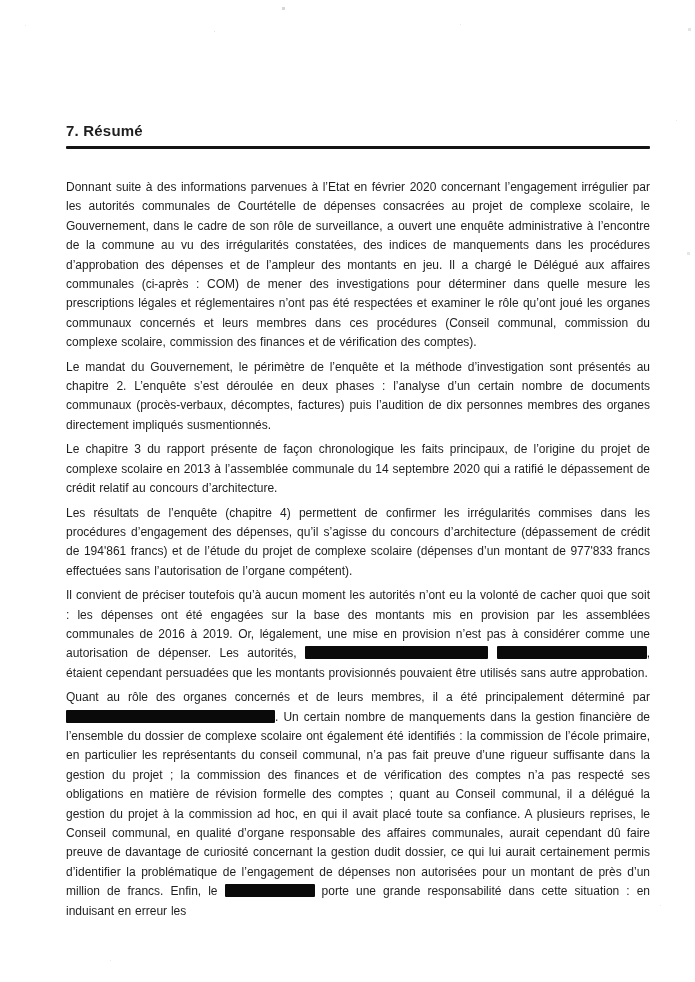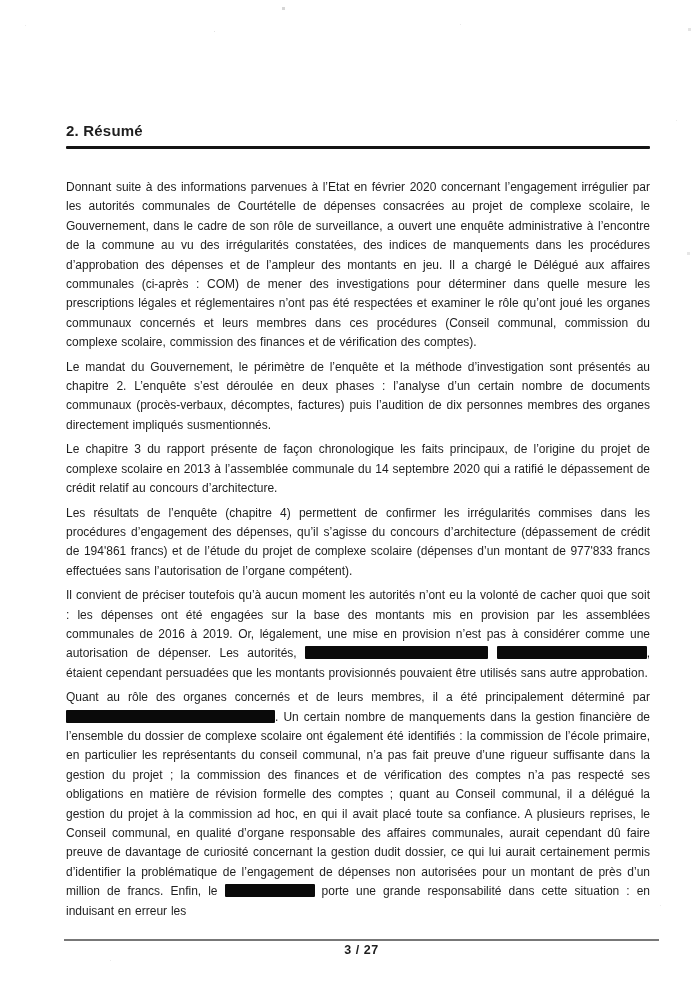--- a/index.html
+++ b/index.html
@@ -92,29 +92,25 @@
       660px 905px 0 0 rgba(150,150,150,.18);
   }
 </style>
 </head>
 <body>
 
 <div class="page">
   <div class="scan-noise"></div>
 
   <div class="content">
-    <h1>2. Résumé</h1>
+    <h1>7. Résumé</h1>
     <div class="heading-rule"></div>
     <div id="paragraphs">
         <p><span>Donnant suite à des informations parvenues à l’Etat en février 2020 concernant l’engagement irrégulier par les autorités communales de Courtételle de dépenses consacrées au projet de complexe scolaire, le Gouvernement, dans le cadre de son rôle de surveillance, a ouvert une enquête administrative à l’encontre de la commune au vu des irrégularités constatées, des indices de manquements dans les procédures d’approbation des dépenses et de l’ampleur des montants en jeu. Il a chargé le Délégué aux affaires communales (ci-après : COM) de mener des investigations pour déterminer dans quelle mesure les prescriptions légales et réglementaires n’ont pas été respectées et examiner le rôle qu’ont joué les organes communaux concernés et leurs membres dans ces procédures (Conseil communal, commission du complexe scolaire, commission des finances et de vérification des comptes).</span></p>
         <p><span>Le mandat du Gouvernement, le périmètre de l’enquête et la méthode d’investigation sont présentés au chapitre 2. L’enquête s’est déroulée en deux phases : l’analyse d’un certain nombre de documents communaux (procès-verbaux, décomptes, factures) puis l’audition de dix personnes membres des organes directement impliqués susmentionnés.</span></p>
         <p><span>Le chapitre 3 du rapport présente de façon chronologique les faits principaux, de l’origine du projet de complexe scolaire en 2013 à l’assemblée communale du 14 septembre 2020 qui a ratifié le dépassement de crédit relatif au concours d’architecture.</span></p>
         <p><span>Les résultats de l’enquête (chapitre 4) permettent de confirmer les irrégularités commises dans les procédures d’engagement des dépenses, qu’il s’agisse du concours d’architecture (dépassement de crédit de 194'861 francs) et de l’étude du projet de complexe scolaire (dépenses d’un montant de 977'833 francs effectuées sans l’autorisation de l’organe compétent).</span></p>
         <p><span>Il convient de préciser toutefois qu’à aucun moment les autorités n’ont eu la volonté de cacher quoi que soit : les dépenses ont été engagées sur la base des montants mis en provision par les assemblées communales de 2016 à 2019. Or, légalement, une mise en provision n’est pas à considérer comme une autorisation de dépenser. Les autorités, </span><span class="redaction" style="width: 183px;"></span><span> </span><span class="redaction" style="width: 150px;"></span><span>, étaient cependant persuadées que les montants provisionnés pouvaient être utilisés sans autre approbation.</span></p>
         <p><span>Quant au rôle des organes concernés et de leurs membres, il a été principalement déterminé par </span><span class="redaction" style="width: 209px;"></span><span>. Un certain nombre de manquements dans la gestion financière de l’ensemble du dossier de complexe scolaire ont également été identifiés : la commission de l’école primaire, en particulier les représentants du conseil communal, n’a pas fait preuve d’une rigueur suffisante dans la gestion du projet ; la commission des finances et de vérification des comptes n’a pas respecté ses obligations en matière de révision formelle des comptes ; quant au Conseil communal, il a délégué la gestion du projet à la commission ad hoc, en qui il avait placé toute sa confiance. A plusieurs reprises, le Conseil communal, en qualité d’organe responsable des affaires communales, aurait cependant dû faire preuve de davantage de curiosité concernant la gestion dudit dossier, ce qui lui aurait certainement permis d’identifier la problématique de l’engagement de dépenses non autorisées pour un montant de près d’un million de francs. Enfin, le </span><span class="redaction" style="width: 90px;"></span><span> porte une grande responsabilité dans cette situation : en induisant en erreur les</span></p>
       </div>
   </div>
 
-  <div class="footer">
-    <div class="footer-rule"></div>
-    <div class="page-number">3 / 27</div>
-  </div>
 </div>
 
 </body></html>

